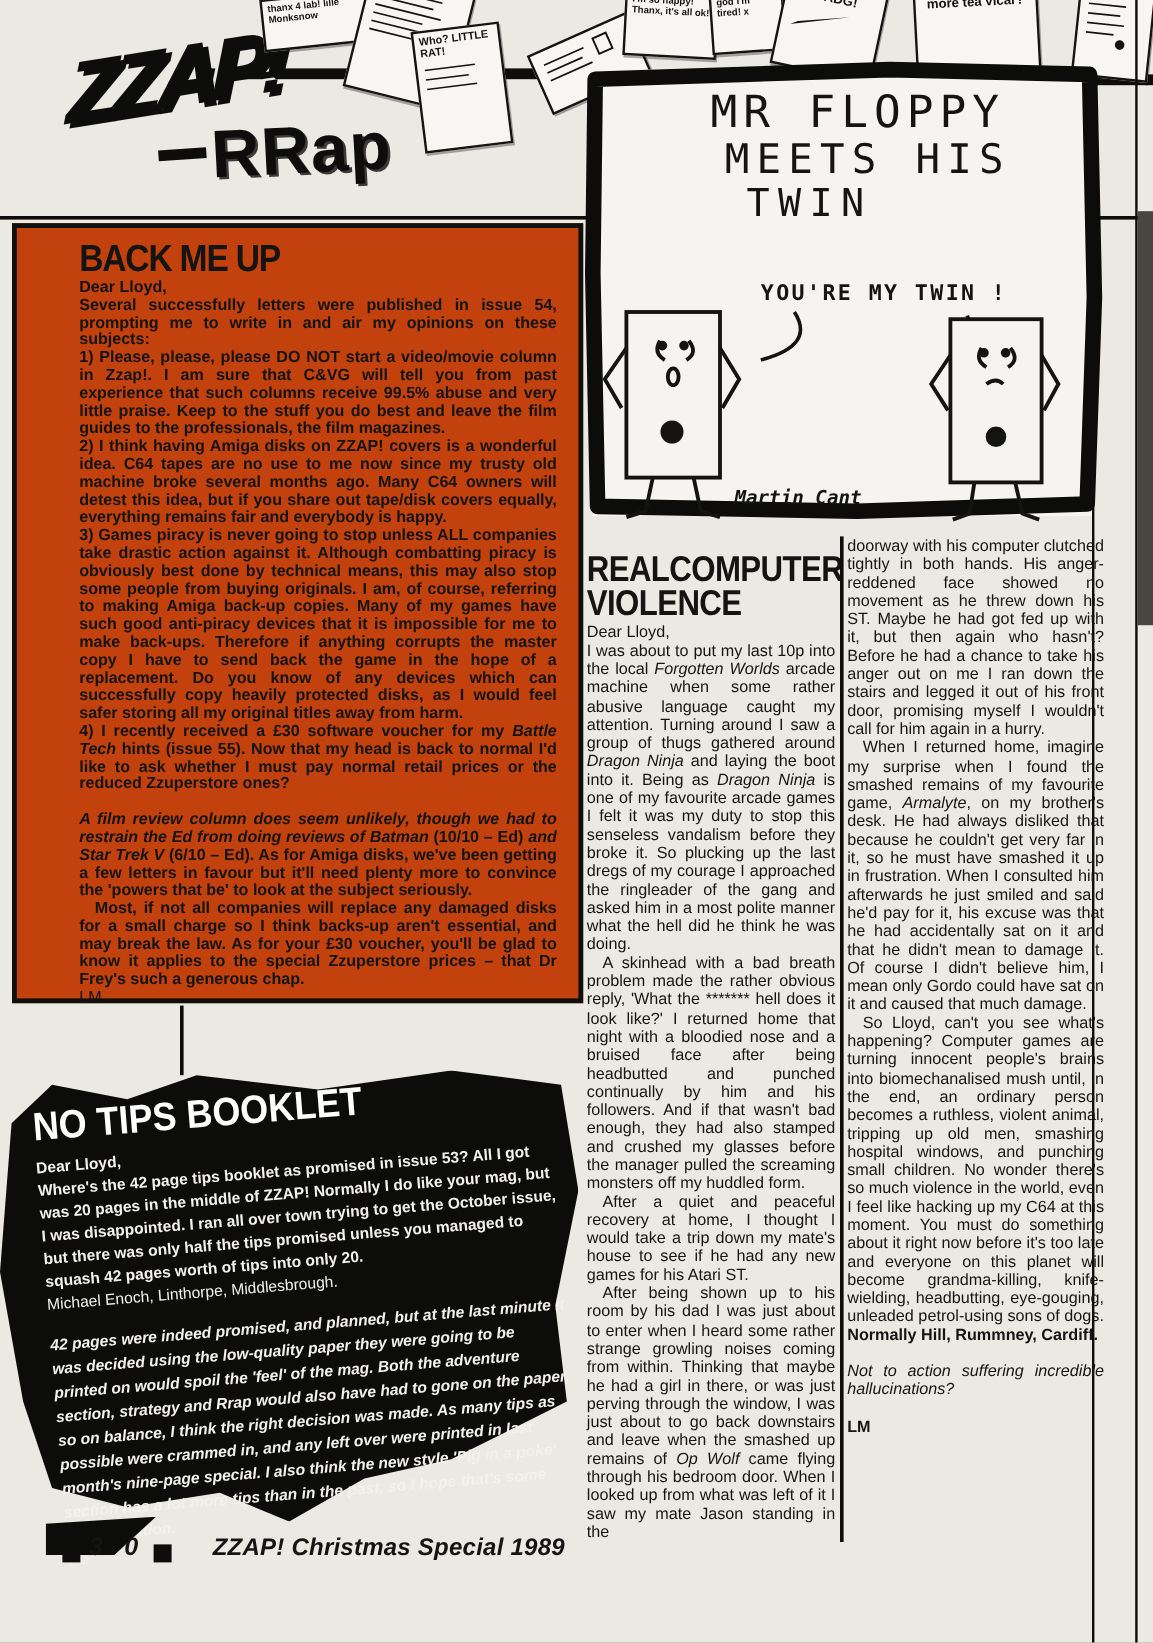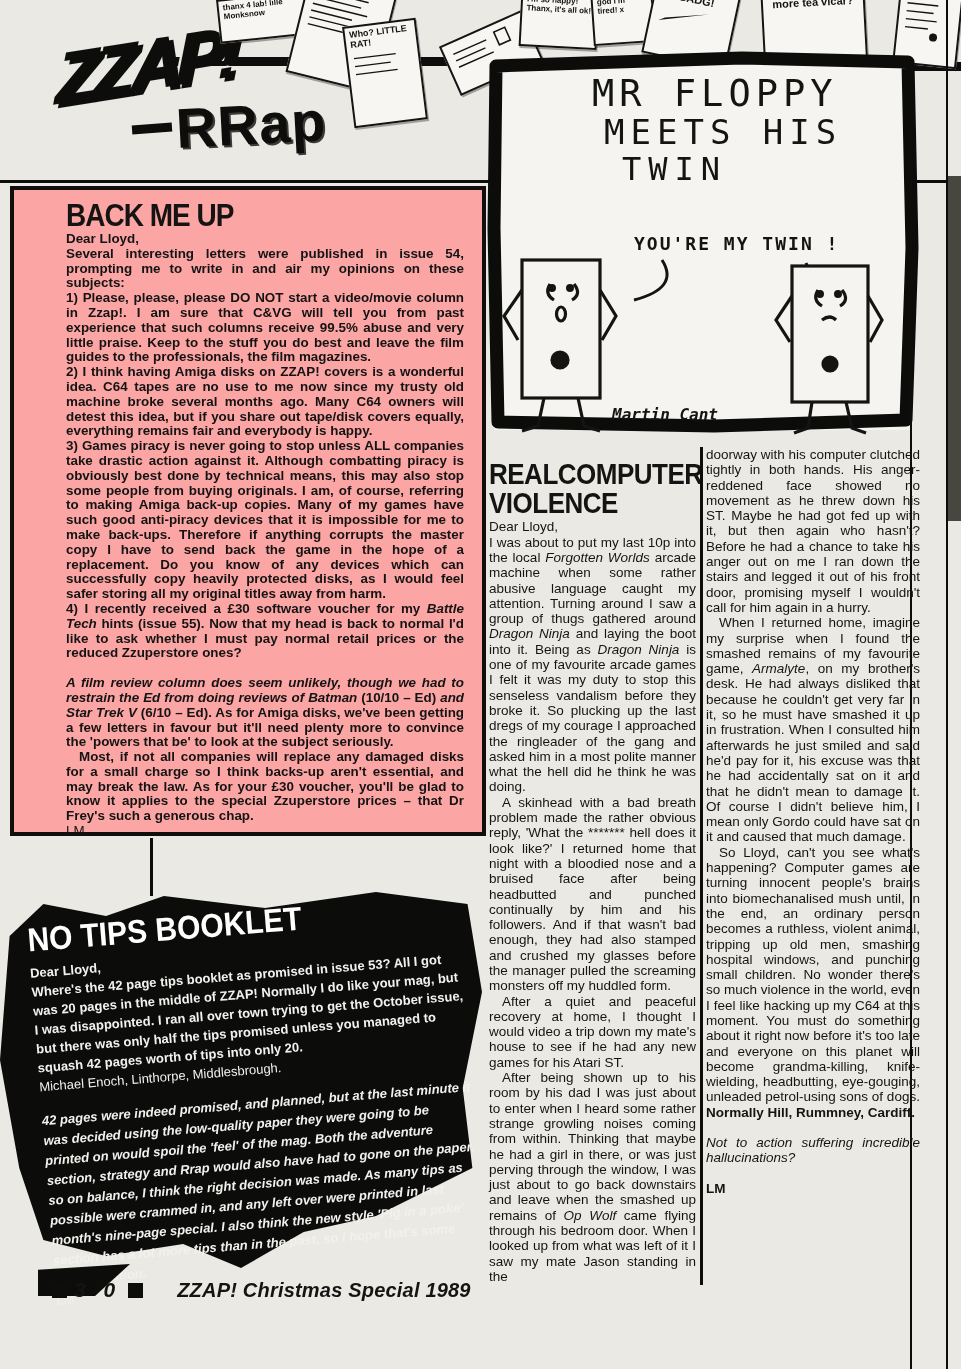--- a/index.html
+++ b/index.html
@@ -13,21 +13,21 @@
   .logo{position:absolute;left:48px;top:6px;width:330px;height:170px;}
   .logo .zzap{position:absolute;left:6px;top:18px;font-size:72px;font-weight:900;font-style:italic;
         letter-spacing:-6px;transform:rotate(-9deg) skewX(-10deg);color:#0d0d0c;
         text-shadow:5px 4px 0 #0d0d0c, -2px -2px 0 #ebe9e4;}
   .logo .rrap{position:absolute;left:128px;top:86px;font-size:56px;font-weight:900;letter-spacing:1px;
         transform:rotate(-3deg);color:#0d0d0c;text-shadow:2px 2px 0 #3c3b38;}
   .logo .dash{position:absolute;left:84px;top:118px;width:40px;height:9px;background:#0d0d0c;transform:rotate(-4deg);}
   
   .cartoon{position:absolute;left:484px;top:48px;width:436px;height:392px;}
   
-  .greybox{position:absolute;left:10px;top:186px;width:476px;height:650px;background:#fca5a5;
+  .greybox{position:absolute;left:10px;top:186px;width:476px;height:650px;background:#c2410c;
         border:4px solid #0f0f0e;box-sizing:border-box;padding:10px 18px 10px 52px;}
   .greybox h2{margin:0 0 4px 0;font-size:28px;line-height:1;font-weight:900;letter-spacing:-1px;transform:scaleY(1.12);transform-origin:left top;}
   .para p{margin:0;font-size:13.4px;line-height:14.8px;}
   .para p.b{font-weight:700;}
   .para p.j{text-align:justify;}
   .para p.i{font-style:italic;}
   .para p.mt{margin-top:15px;}
   .para p.ind{text-indent:13px;}
   
   .blackwrap{position:absolute;left:0px;top:880px;width:482px;height:400px;}
@@ -38,21 +38,21 @@
   .blackinner .para p{font-size:13px;line-height:19px;}
   .blackinner .para p.i{line-height:20px;}
   
   .midcol{position:absolute;left:489px;top:460px;width:207px;}
   .midcol h2{margin:0 0 10px 0;font-size:26px;font-weight:900;line-height:0.95;letter-spacing:-0.5px;transform:scaleY(1.15);transform-origin:left top;}
   .midcol h2 .l1{display:flex;justify-content:space-between;}
   .col .para p{font-size:13.5px;line-height:15.3px;}
   .rightcol{position:absolute;left:706px;top:447px;width:214px;}
   .vline{position:absolute;background:#0d0d0c;}
   
-  .footer{position:absolute;left:52px;top:1278px;display:flex;align-items:center;gap:7px;font-style:italic;font-weight:700;}
+  .footer{position:absolute;left:52px;top:1278px;display:flex;align-items:flex-end;gap:7px;font-style:italic;font-weight:700;}
   .footer .sq{width:15px;height:15px;background:#0d0d0c;display:inline-block;}
   .footer .num{font-size:21px;letter-spacing:6px;}
   .footer .ttl{font-size:20px;letter-spacing:0.2px;margin-left:27px;}
   .wedge{position:absolute;left:38px;top:1264px;width:92px;height:32px;background:#0c0c0b;
         clip-path:polygon(0 18%,100% 0,62% 100%,0 100%);}
   .connector{position:absolute;left:150px;top:838px;width:3px;height:58px;background:#0d0d0c;}
   .edgeblock{position:absolute;background:#47463f;}
 </style>
 </head>
 <body>
@@ -148,21 +148,21 @@
       </g>
       <text x="128" y="372" font-size="16" font-weight="bold" font-style="italic" font-family="'DejaVu Sans Mono',monospace" fill="#141413">Martin Cant</text>
     </svg>
   </div>
 
   <div class="greybox">
     <h2>BACK ME UP</h2>
     <div class="para">
 
     <p class="b">Dear Lloyd,</p>
-        <p class="b j">Several interesting letters were published in issue 54, prompting me to write in and air my opinions on these subjects:</p>
+        <p class="b j">Several successfully letters were published in issue 54, prompting me to write in and air my opinions on these subjects:</p>
         <p class="b j">1) Please, please, please DO NOT start a video/movie column in Zzap!. I am sure that C&amp;VG will tell you from past experience that such columns receive 99.5% abuse and very little praise. Keep to the stuff you do best and leave the film guides to the professionals, the film magazines.</p>
         <p class="b j">2) I think having Amiga disks on ZZAP! covers is a wonderful idea. C64 tapes are no use to me now since my trusty old machine broke several months ago. Many C64 owners will detest this idea, but if you share out tape/disk covers equally, everything remains fair and everybody is happy.</p>
         <p class="b j">3) Games piracy is never going to stop unless ALL companies take drastic action against it. Although combatting piracy is obviously best done by technical means, this may also stop some people from buying originals. I am, of course, referring to making Amiga back-up copies. Many of my games have such good anti-piracy devices that it is impossible for me to make back-ups. Therefore if anything corrupts the master copy I have to send back the game in the hope of a replacement. Do you know of any devices which can successfully copy heavily protected disks, as I would feel safer storing all my original titles away from harm.</p>
         <p class="b j">4) I recently received a £30 software voucher for my <i>Battle Tech</i> hints (issue 55). Now that my head is back to normal I'd like to ask whether I must pay normal retail prices or the reduced Zzuperstore ones?</p>
         <p class="b j mt"><i>A film review column does seem unlikely, though we had to restrain the Ed from doing reviews of Batman</i> (10/10 – Ed) <i>and Star Trek V</i> (6/10 – Ed). As for Amiga disks, we've been getting a few letters in favour but it'll need plenty more to convince the 'powers that be' to look at the subject seriously.</p>
         <p class="b j ind">Most, if not all companies will replace any damaged disks for a small charge so I think backs-up aren't essential, and may break the law. As for your £30 voucher, you'll be glad to know it applies to the special Zzuperstore prices – that Dr Frey's such a generous chap.</p>
         <p>LM</p>
       </div>
   </div>
 
@@ -189,21 +189,21 @@
         <span>REAL</span>
         <span>COMPUTER</span>
       </span>
       <span>VIOLENCE</span>
     </h2>
     <div class="para">
 
     <p>Dear Lloyd,</p>
         <p class="j">I was about to put my last 10p into the local <i>Forgotten Worlds</i> arcade machine when some rather abusive language caught my attention. Turning around I saw a group of thugs gathered around <i>Dragon Ninja</i> and laying the boot into it. Being as <i>Dragon Ninja</i> is one of my favourite arcade games I felt it was my duty to stop this senseless vandalism before they broke it. So plucking up the last dregs of my courage I approached the ringleader of the gang and asked him in a most polite manner what the hell did he think he was doing.</p>
         <p class="j ind">A skinhead with a bad breath problem made the rather obvious reply, 'What the ******* hell does it look like?' I returned home that night with a bloodied nose and a bruised face after being headbutted and punched continually by him and his followers. And if that wasn't bad enough, they had also stamped and crushed my glasses before the manager pulled the screaming monsters off my huddled form.</p>
-        <p class="j ind">After a quiet and peaceful recovery at home, I thought I would video a trip down my mate's house to see if he had any new games for his Atari ST.</p>
+        <p class="j ind">After a quiet and peaceful recovery at home, I thought I would take a trip down my mate's house to see if he had any new games for his Atari ST.</p>
         <p class="j ind">After being shown up to his room by his dad I was just about to enter when I heard some rather strange growling noises coming from within. Thinking that maybe he had a girl in there, or was just perving through the window, I was just about to go back downstairs and leave when the smashed up remains of <i>Op Wolf</i> came flying through his bedroom door. When I looked up from what was left of it I saw my mate Jason standing in the</p>
       </div>
   </div>
 
   <div class="vline" style="left:700px;top:447px;width:2.5px;height:838px;"></div>
   <div class="vline" style="left:910px;top:128px;width:2px;height:1241px;"></div>
   <div class="vline" style="left:946px;top:0;width:1.5px;height:1369px;"></div>
   <div class="edgeblock" style="left:948px;top:176px;width:13px;height:345px;"></div>
 
   <div class="rightcol col">

